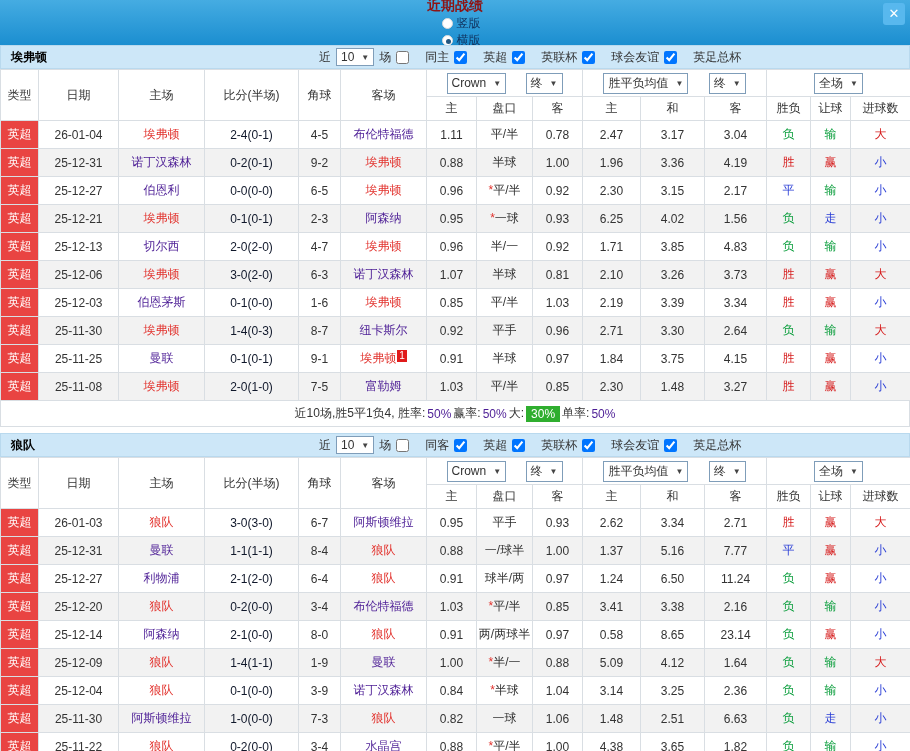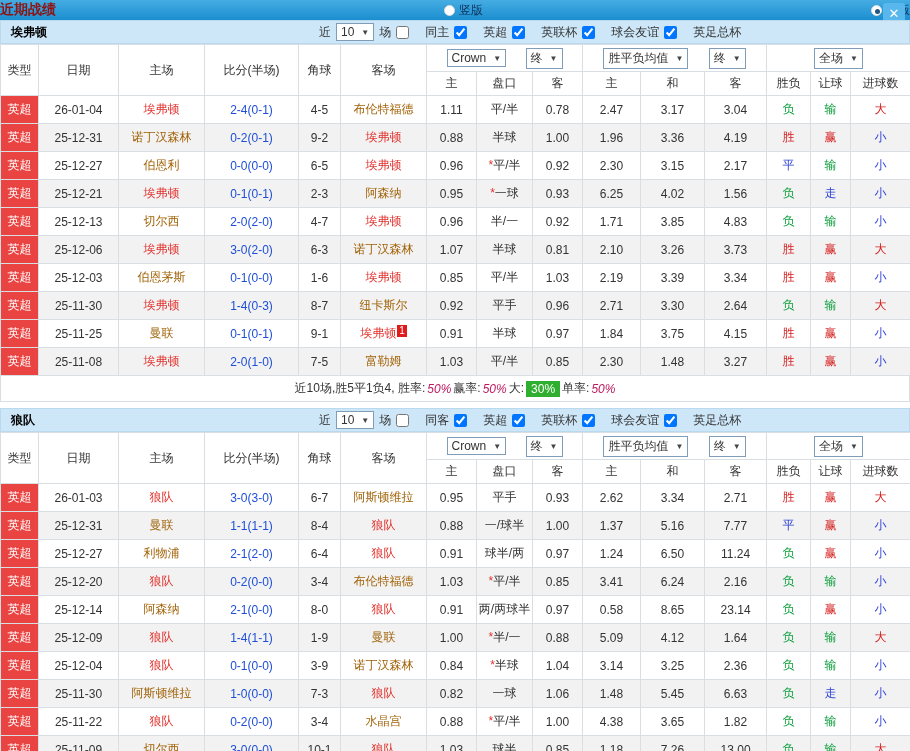--- a/index.html
+++ b/index.html
@@ -1,21 +1,21 @@
 <!DOCTYPE html>
 <html><head>
 <meta charset="utf-8">
 <style>
   * { margin:0; padding:0; box-sizing:border-box; }
   html,body { width:910px; height:751px; overflow:hidden; background:#fff;
     font-family:"Liberation Sans","DejaVu Sans",sans-serif; font-size:12px; color:#333; }
 
   
-  .topbar { height:20px; background:linear-gradient(#45ace2,#1b8ed0);
-    display:flex; align-items:center; justify-content:space-between; position:relative; }
+  .topbar { height:45px; background:linear-gradient(#45ace2,#1b8ed0);
+    display:flex; align-items:center; justify-content:center; position:relative;flex-direction:column; }
   .topbar .title { color:#8e1414; font-weight:bold; font-size:14px; }
   .radio { display:inline-flex; align-items:center; gap:4px; margin-left:12px;
     color:#10335f; cursor:pointer; }
   .radio .circ { width:11px; height:11px; border-radius:50%; background:#fff;
     border:1px solid #dcdcdc; display:inline-block; position:relative; }
   .radio.sel .circ::after { content:""; position:absolute; left:3px; top:3px;
     width:5px; height:5px; border-radius:50%; background:#23567f; }
   .close-btn { position:absolute; right:5px; top:3px; width:22px; height:22px;
     background:#58b8ee; color:#fff; font-weight:bold; font-size:13px;
     text-align:center; line-height:22px; border-radius:3px; cursor:pointer; }
@@ -32,38 +32,38 @@
   .dd { display:inline-flex; align-items:center; gap:7px; border:1px solid #7f9db9;
     background:#fff; padding:1px 4px; cursor:pointer; white-space:nowrap; }
   .dd .arr { font-size:8px; color:#444; }
 
   
   table.grid { width:910px; table-layout:fixed; border-collapse:collapse; }
   table.grid th, table.grid td { border:1px solid #d9dee3; text-align:center;
     white-space:nowrap; font-weight:normal; }
   thead tr.dd-row th { height:27px; background:#fff; }
   thead tr.col-row th { height:24px; background:#fff; color:#333; }
-  .dd-cell { display:flex; justify-content:space-evenly; align-items:center; }
+  .dd-cell { display:flex; justify-content:space-evenly; }
   tbody td { height:28px; }
   tbody tr:nth-child(even) { background:#f2f2f2; }
   td.league { background:#e94442; color:#fff; }
-  td.team { color:#a16207; cursor:pointer; }
+  td.team { color:#4c1d95; cursor:pointer; }
   td.team.hl { color:#e2322d; }
-  td.score { color:#1d4ed8; }
+  td.score { color:#0f172a; }
   .star { color:#e2322d; }
   .redcard { display:inline-block; background:#e01b1b; color:#fff; font-size:10px;
     line-height:12px; padding:0 2px; margin-left:1px; vertical-align:top; }
   .res-win, .goal-big, .hc-win { color:#d61e1e; }
   .res-lose, .hc-lose { color:#0a9e3c; }
   .res-draw, .hc-push, .goal-small { color:#2b3fd6; }
 
   
   .summary { height:26px; border:1px solid #d9dee3; border-top:none;
     display:flex; align-items:center; justify-content:center; gap:2px; }
-  .sum-num { color:#be185d;font-style:italic; }
+  .sum-num { color:#4c1d95; }
   .sum-badge { background:#2fae2f; color:#fff; padding:1px 5px; }
   .gap { height:6px; }
 </style>
 </head>
 <body>
 
 <div class="topbar">
   <span class="title">近期战绩</span>
   <span class="radio">
     <span class="circ"></span>
@@ -527,21 +527,21 @@
           <td class="league">英超</td>
           <td>25-12-20</td>
           <td class="team hl">狼队</td>
           <td class="score">0-2(0-0)</td>
           <td>3-4</td>
           <td class="team">布伦特福德</td>
           <td>1.03</td>
           <td><span class="star">*</span>平/半</td>
           <td>0.85</td>
           <td>3.41</td>
-          <td>6.24</td>
+          <td>3.38</td>
           <td>2.16</td>
           <td class="res-lose">负</td>
           <td class="hc-lose">输</td>
           <td class="goal-small">小</td>
         </tr>
         <tr>
           <td class="league">英超</td>
           <td>25-12-14</td>
           <td class="team">阿森纳</td>
           <td class="score">2-1(0-0)</td>
@@ -595,21 +595,21 @@
           <td class="league">英超</td>
           <td>25-11-30</td>
           <td class="team">阿斯顿维拉</td>
           <td class="score">1-0(0-0)</td>
           <td>7-3</td>
           <td class="team hl">狼队</td>
           <td>0.82</td>
           <td>一球</td>
           <td>1.06</td>
           <td>1.48</td>
-          <td>5.45</td>
+          <td>2.51</td>
           <td>6.63</td>
           <td class="res-lose">负</td>
           <td class="hc-push">走</td>
           <td class="goal-small">小</td>
         </tr>
         <tr>
           <td class="league">英超</td>
           <td>25-11-22</td>
           <td class="team hl">狼队</td>
           <td class="score">0-2(0-0)</td>

